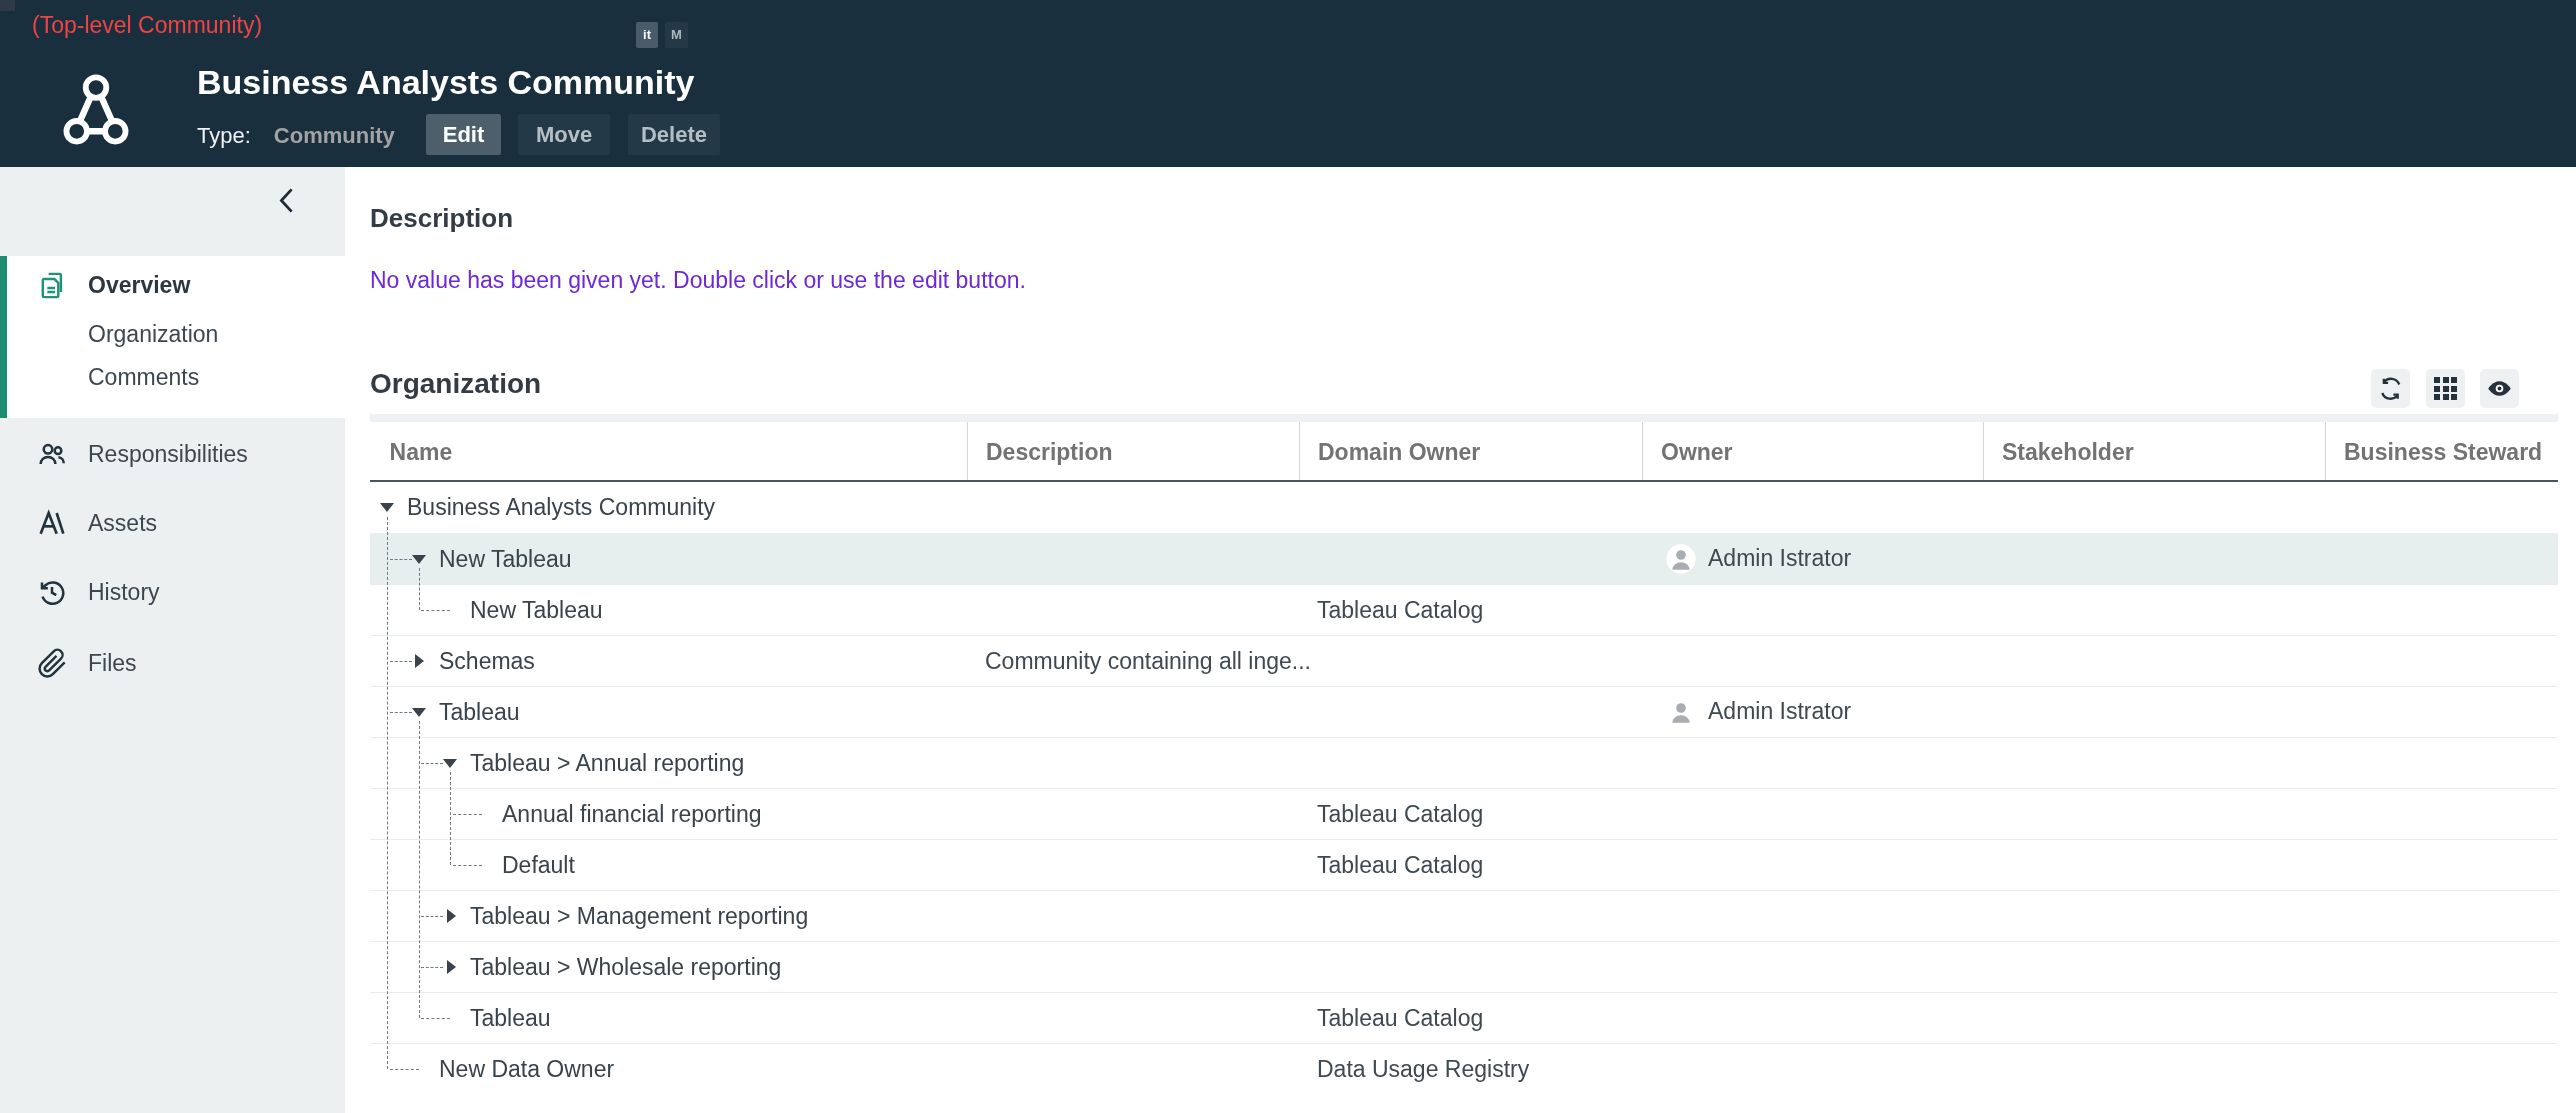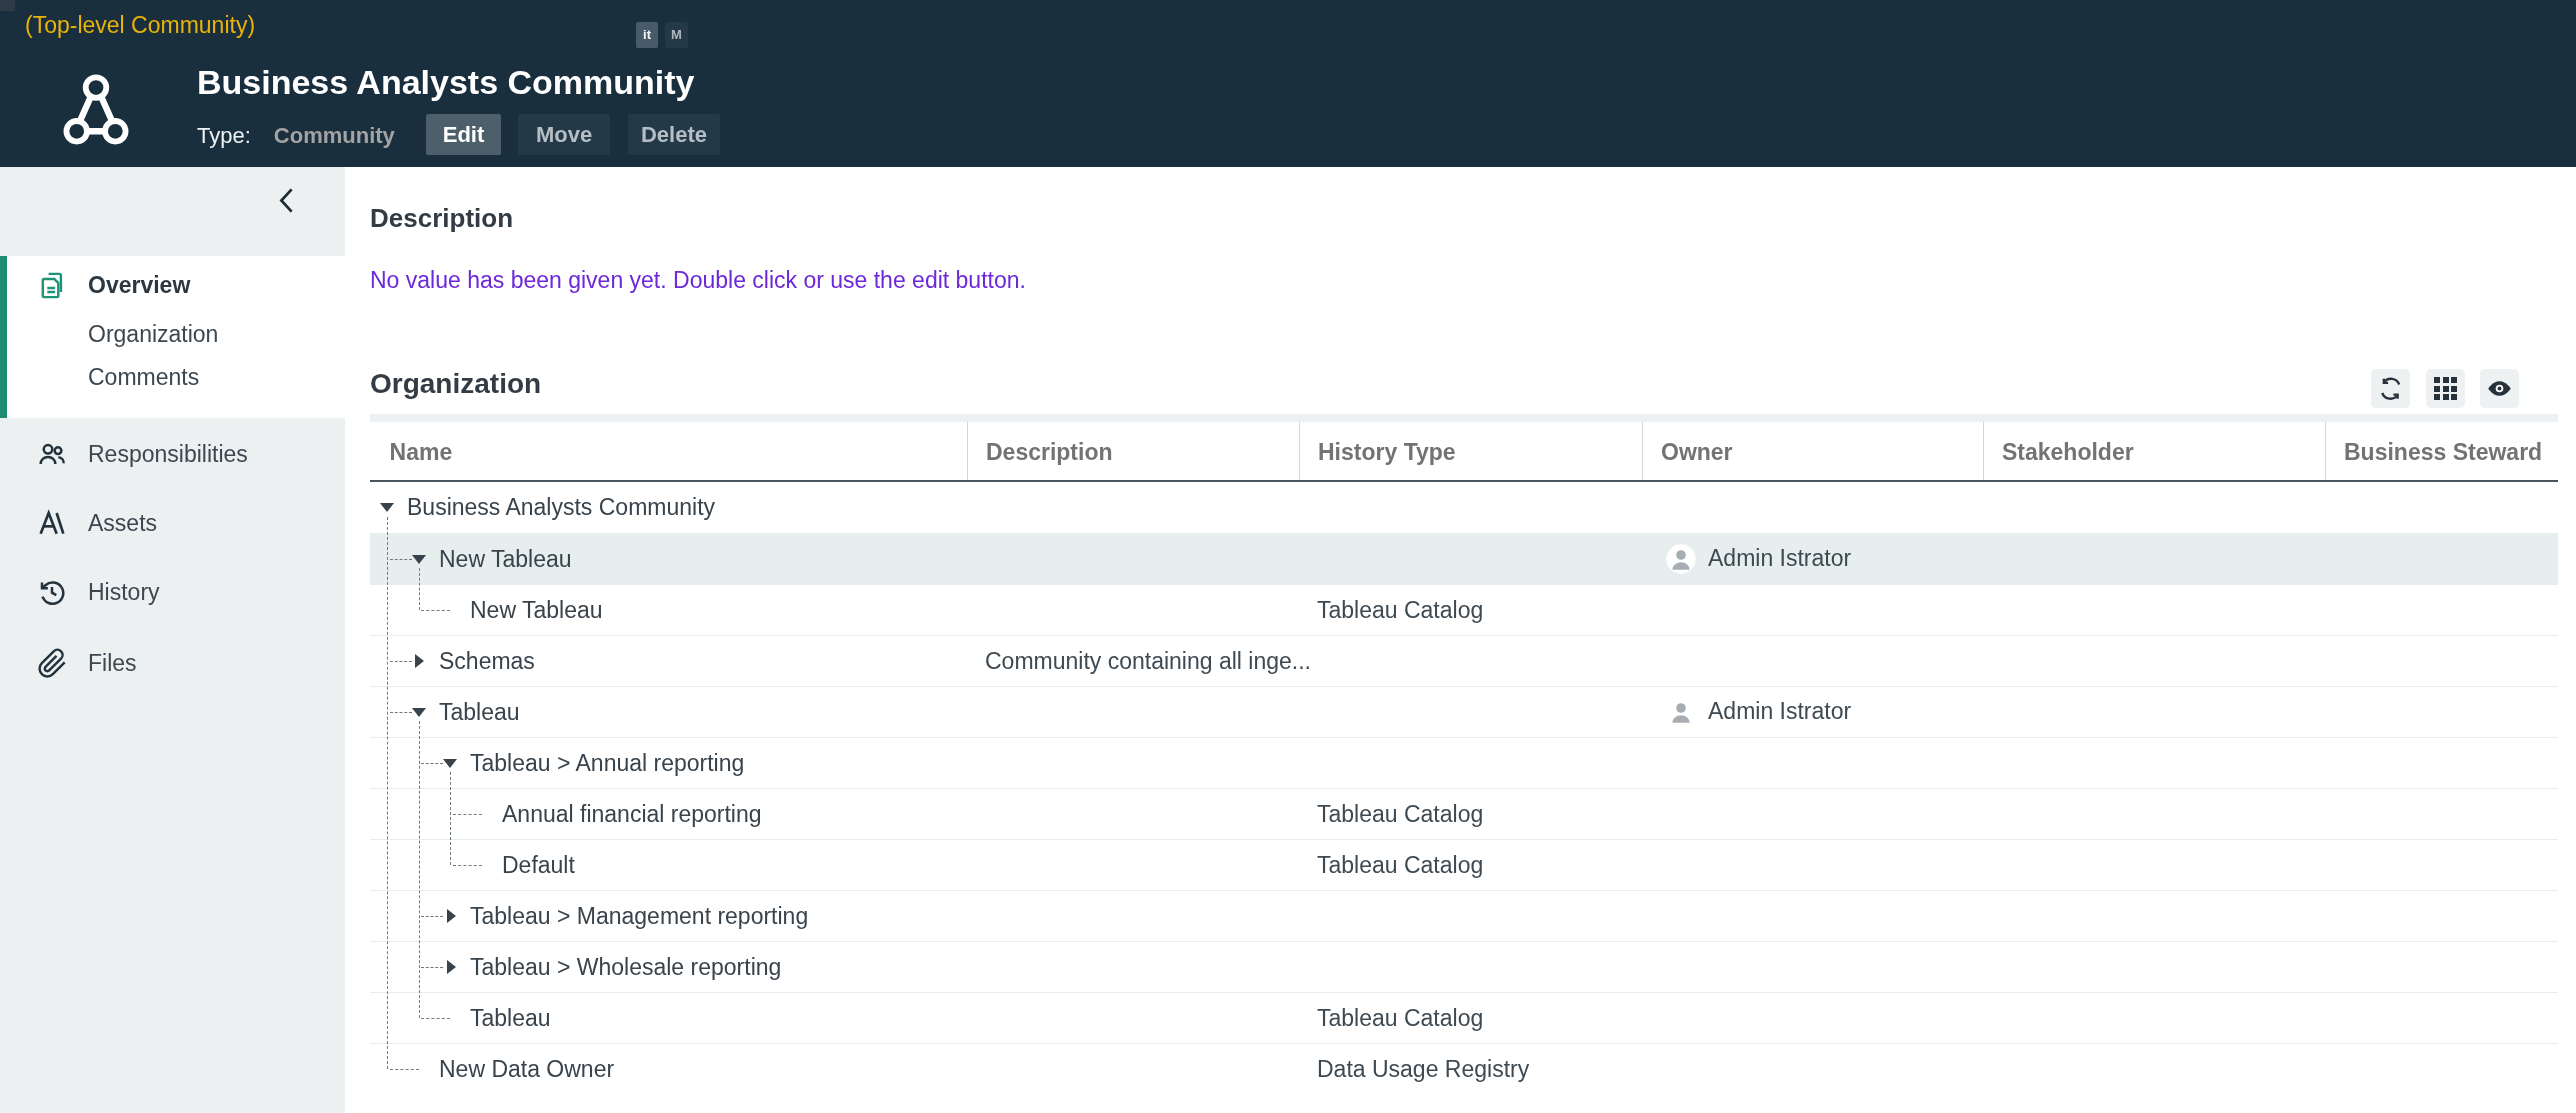--- a/index.html
+++ b/index.html
@@ -4,21 +4,21 @@
 <style>
   * { margin:0; padding:0; box-sizing:border-box; }
   html,body { width:2576px; height:1113px; }
   body {
     position:relative; background:#ffffff; overflow:hidden;
     font-family:"Liberation Sans", sans-serif; color:#3e4951;
   }
   
   .app-header { position:absolute; left:0; top:0; width:2576px; height:167px; background:#1a2f3e; }
   .corner-frag { position:absolute; left:0; top:0; width:15.3px; height:11px; background:#2e3a45; }
-  .context-label { position:absolute; left:25px; top:12px; font-size:23px; color:#eab308; }
+  .context-label { position:absolute; left:32px; top:12px; font-size:23px; color:#ef4444; }
   .hdr-tab { position:absolute; top:22px; height:25.5px; border-radius:1.7px; font-size:13px; font-weight:bold;
              display:flex; align-items:center; justify-content:center; cursor:pointer; }
   .hdr-tab.active { left:636px; width:22px; background:#495b68; color:#f2f5f6; }
   .hdr-tab.inactive { left:665px; width:23px; background:#233947; color:#aeb7bd; }
   .logo-wrap { position:absolute; left:60px; top:72px; width:72px; height:80px; }
   .page-title { position:absolute; left:197px; top:63px; font-size:34px; font-weight:bold; color:#ffffff; }
   .type-line { position:absolute; left:197px; top:123px; font-size:22px; color:#eef2f4; }
   .type-line b { color:#a3a3a3; margin-left:23px; }
   .hdr-btn { position:absolute; top:114px; height:41px; border:none; border-radius:2.6px; font-size:22px;
              font-weight:bold; font-family:inherit; cursor:pointer; }
@@ -208,21 +208,21 @@
         <circle cx="12" cy="12" r="1.7" fill="#25323c"></circle>
       </svg>
     </span>
   </button>
 
   <div class="org-table">
     <div class="table-topstrip"></div>
     <div class="thead">
       <div class="th c0">Name</div>
       <div class="th c1">Description</div>
-      <div class="th c2">History Type</div>
+      <div class="th c2">Domain Owner</div>
       <div class="th c3">Owner</div>
       <div class="th c4">Stakeholder</div>
       <div class="th c5">Business Steward</div>
     </div>
     <div class="tbody" id="tbody">
         <div class="trow">
     <div class="cell c0">
             <span class="tri-down" style="left: 10.2px; top: 21px;"></span>
             <span class="name-label" style="left: 37px;">Business Analysts Community</span>
           </div>

